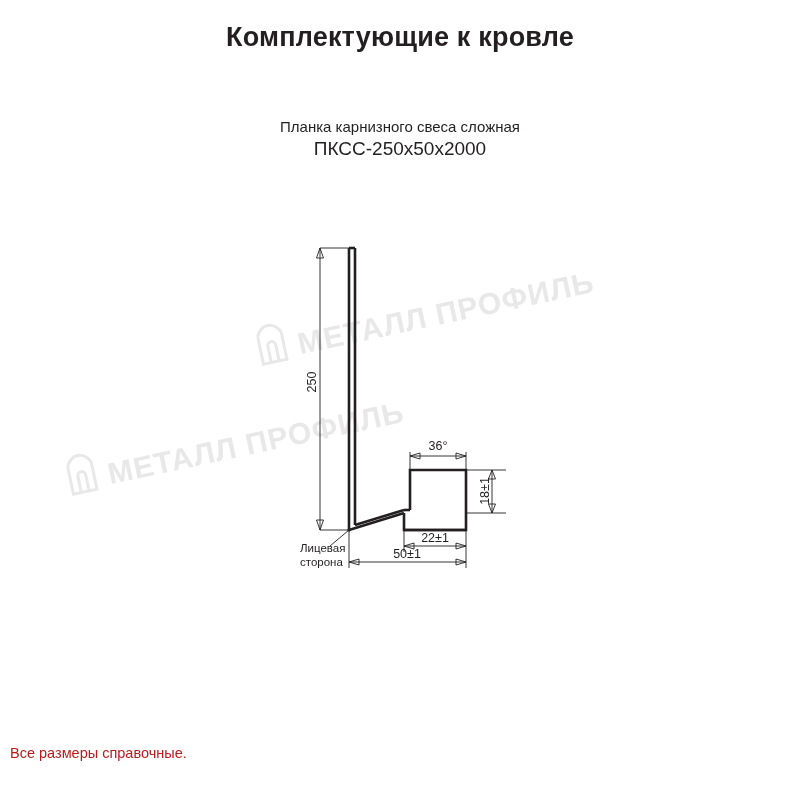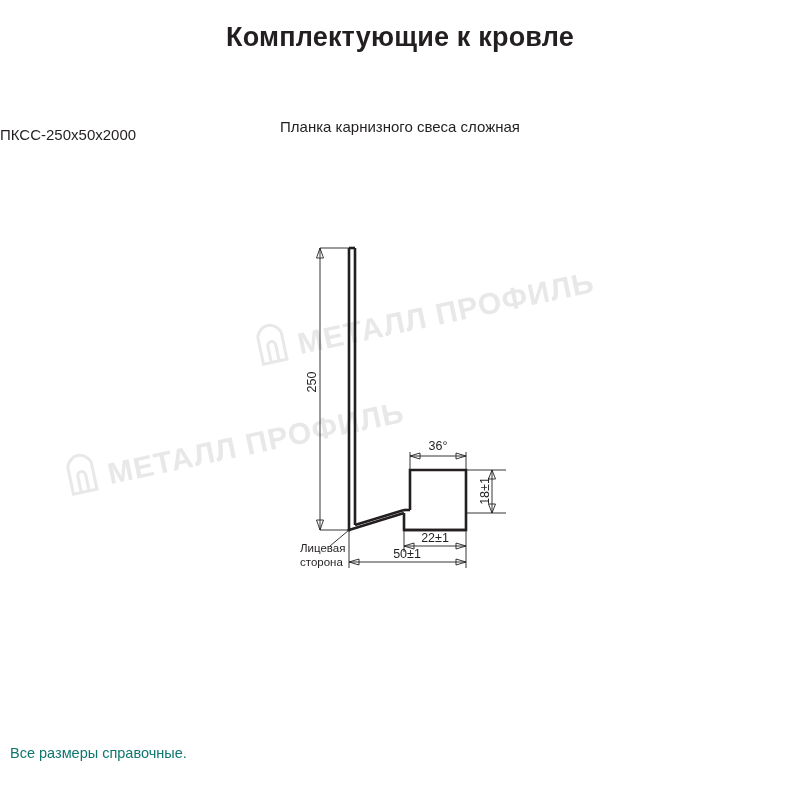--- a/index.html
+++ b/index.html
@@ -39,40 +39,40 @@
     top: 110px;
     left: 0;
     width: 800px;
     text-align: center;
     font-size: 15px;
     margin-top: 8px;
   }
 
   .subtitle2 {
     position: absolute;
-    top: 126px;
-    left: 0;
-    width: 800px;
-    text-align: left;
-    font-size: 15px;
+    top: 138px;
+    left: 0;
+    width: 800px;
+    text-align: center;
+    font-size: 19px;
   }
 
   .drawing {
     position: absolute;
     top: 180px;
     left: 0;
     width: 800px;
     height: 420px;
   }
 
   .footnote {
     position: absolute;
     left: 10px;
     font-size: 14.5px;
-    color: #0f766e;
+    color: #b91c1c;
   }
   .footnote.f1 { top: 745px; }
   .footnote.f2 { top: 768px; }
 
   svg { display: block; }
 
   .wm-text {
     font-family: "Liberation Sans", sans-serif;
     font-weight: bold;
     font-size: 30px;

